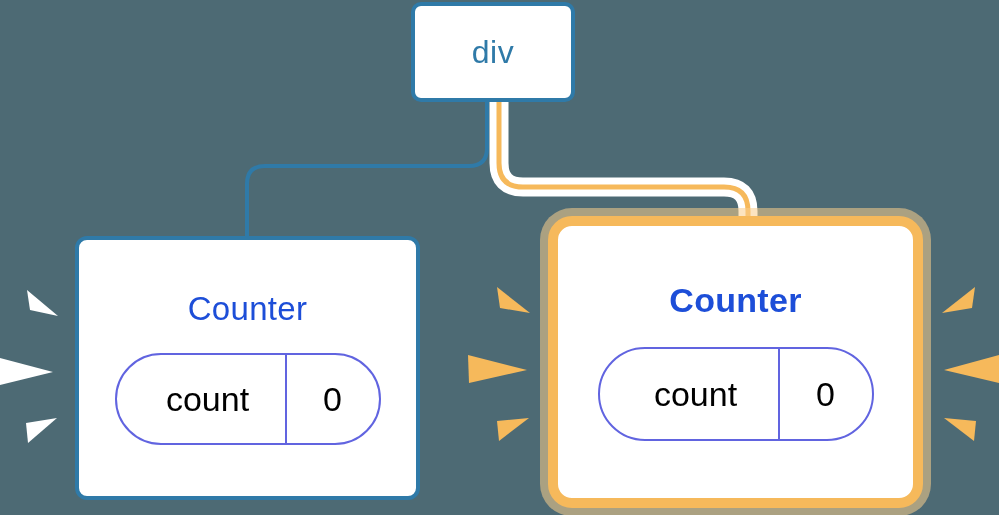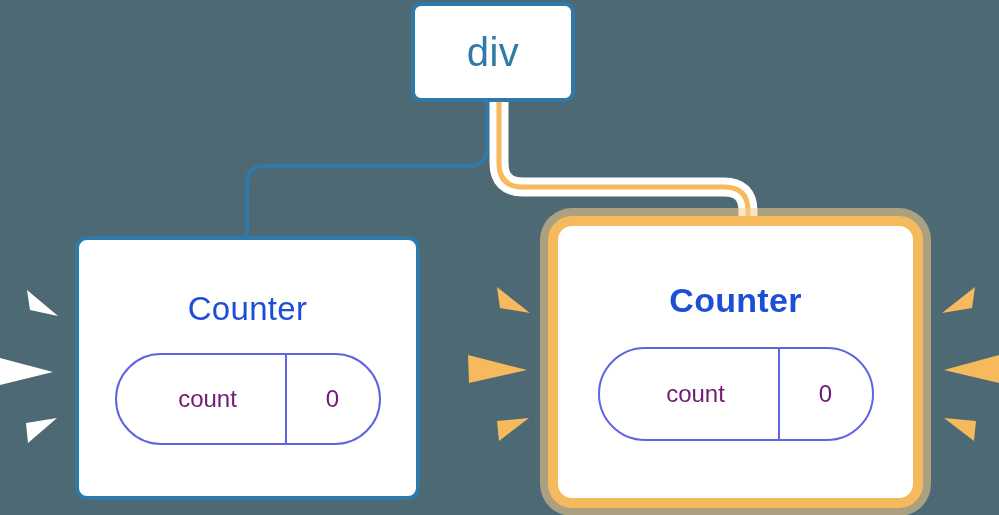--- a/index.html
+++ b/index.html
@@ -38,21 +38,21 @@
     left: 411px;
     top: 2px;
     width: 164px;
     height: 100px;
     border: 4px solid #2f7aa8;
     border-radius: 10px;
     z-index: 4;
   }
   #node-div .tag-label {
     color: #2f7aa8;
-    font-size: 40px;
+    font-size: 32px;
     line-height: 1;
     letter-spacing: 0.5px;
   }
   
   #node-counter-left {
     left: 75px;
     top: 236px;
     width: 345px;
     height: 264px;
     border: 4px solid #2f7aa8;
@@ -90,22 +90,22 @@
     border-radius: 999px;
     overflow: hidden;
     background: #ffffff;
   }
   #node-counter-left .state-pill { width: 262px; height: 88px; }
   #node-counter-right .state-pill { width: 272px; height: 90px; }
   .state-key, .state-val {
     display: flex;
     align-items: center;
     justify-content: center;
-    color: #701a75;
-    font-size: 24px;
+    color: #000000;
+    font-size: 34px;
     line-height: 1;
   }
   .state-key { flex: 1 1 auto; padding-left: 14px; }
   .state-val {
     flex: 0 0 92px;
     border-left: 2px solid #6164e0;
   }
 </style>
 </head>
 <body>

